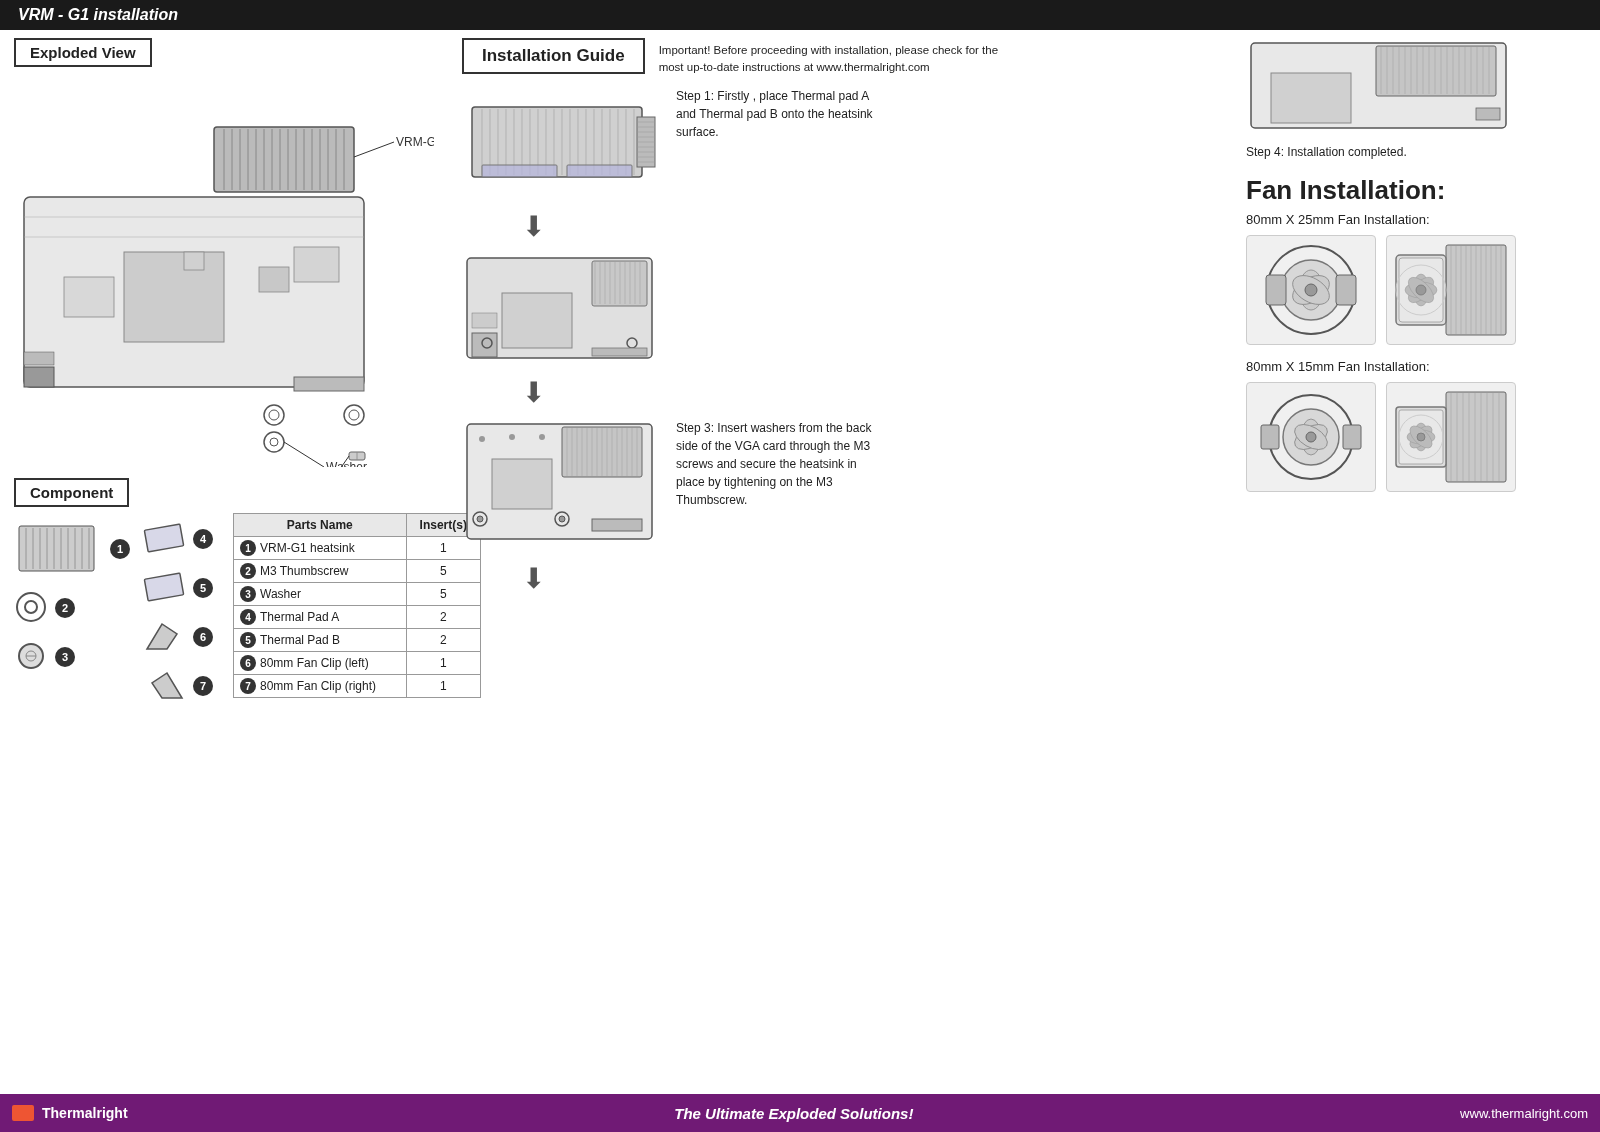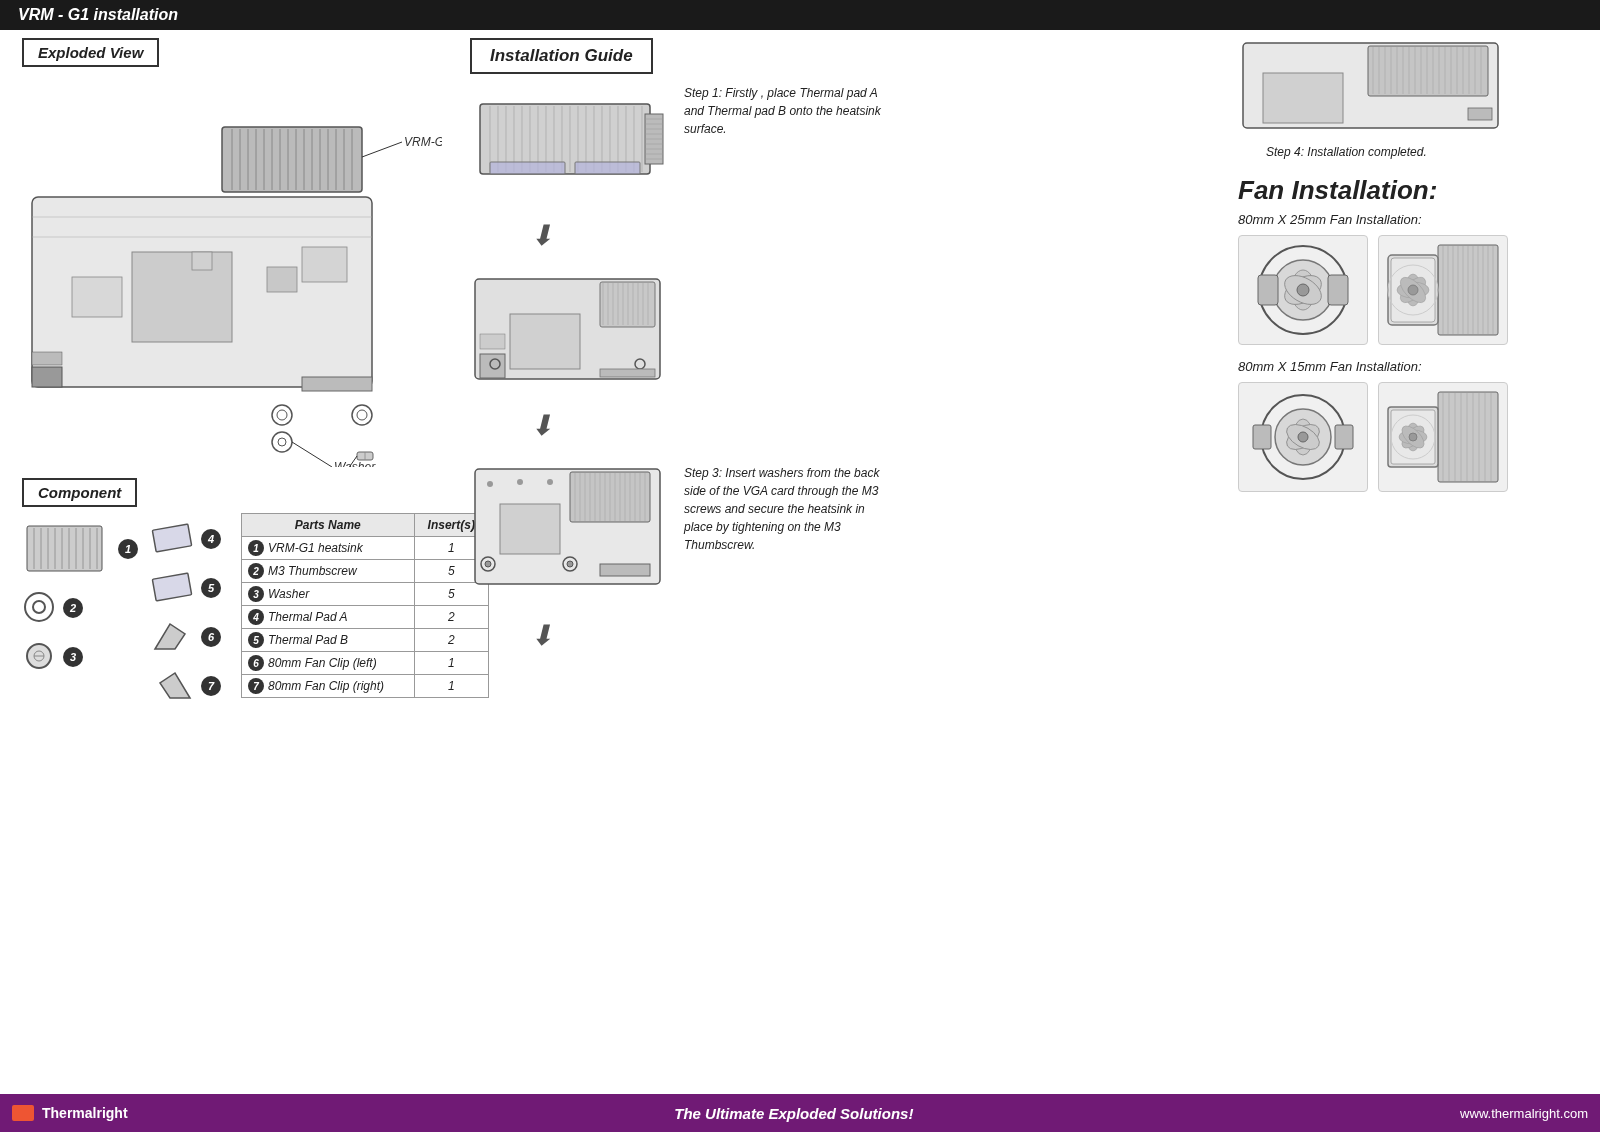--- a/index.html
+++ b/index.html
@@ -57,23 +57,22 @@
       font-size: 15px;
     }
     .footer-right {
       font-size: 13px;
     }
 
     
     .main {
       display: flex;
       height: calc(1132px - 38px - 30px);
-      padding: 8px 22px;
+      padding: 8px 14px;
       gap: 8px;
-      font-style: italic;
     }
 
     
     .left-panel {
       width: 440px;
       flex-shrink: 0;
     }
 
     
     .section-header {
@@ -200,21 +199,21 @@
     .guide-notice {
       font-size: 11.5px;
       line-height: 1.5;
       max-width: 340px;
       margin-top: 4px;
     }
 
     .steps-container {
       display: flex;
       flex-direction: column;
-      gap: 18px;
+      gap: 6px;
     }
 
     .step-text {
       font-size: 12px;
       line-height: 1.5;
       max-width: 200px;
     }
 
     .arrow-down {
       font-size: 28px;
@@ -472,20 +471,21 @@
           </table>
         </div>
       </div>
     </div>
   </div>
 
   <div class="middle-panel">
 
     <div class="guide-header-row">
       <div class="guide-header-box">Installation Guide</div>
+      <div class="guide-notice">Important! Before proceeding with installation, please check for the most up-to-date instructions at www.thermalright.com</div>
     </div>
 
     <div class="steps-container">
 
       <div style="display:flex; gap:14px; align-items:flex-start;">
         <div>
           <svg width="200" height="110">
 
             <rect x="10" y="20" width="170" height="70" rx="3" fill="#d0d0d0" stroke="#555" stroke-width="1.5"></rect>
             <line x1="20" y1="22" x2="20" y2="88" stroke="#aaa" stroke-width="0.8"></line>
@@ -625,21 +625,21 @@
         <line x1="207" y1="9" x2="207" y2="56" stroke="#aaa" stroke-width="0.7"></line>
         <line x1="213" y1="9" x2="213" y2="56" stroke="#aaa" stroke-width="0.7"></line>
         <line x1="219" y1="9" x2="219" y2="56" stroke="#aaa" stroke-width="0.7"></line>
         <line x1="225" y1="9" x2="225" y2="56" stroke="#aaa" stroke-width="0.7"></line>
         <line x1="231" y1="9" x2="231" y2="56" stroke="#aaa" stroke-width="0.7"></line>
         <line x1="237" y1="9" x2="237" y2="56" stroke="#aaa" stroke-width="0.7"></line>
         <line x1="243" y1="9" x2="243" y2="56" stroke="#aaa" stroke-width="0.7"></line>
         <rect x="25" y="35" width="80" height="50" fill="#d0d0d0" stroke="#888" stroke-width="1"></rect>
         <rect x="230" y="70" width="24" height="12" fill="#bbb" stroke="#666" stroke-width="0.8"></rect>
       </svg>
-      <div style="font-size:12px; margin-top:4px;margin-left:28px;">Step 4: Installation completed.</div>
+      <div style="font-size:12px; margin-top:4px;">Step 4: Installation completed.</div>
     </div>
 
     <div class="fan-install-title">Fan Installation:</div>
     <div class="fan-sub-title">80mm X 25mm Fan Installation:</div>
 
     <div class="fan-images-row">
 
       <div class="fan-img-box">
         <svg width="120" height="100">
           <circle cx="60" cy="50" r="44" fill="none" stroke="#555" stroke-width="2"></circle>

